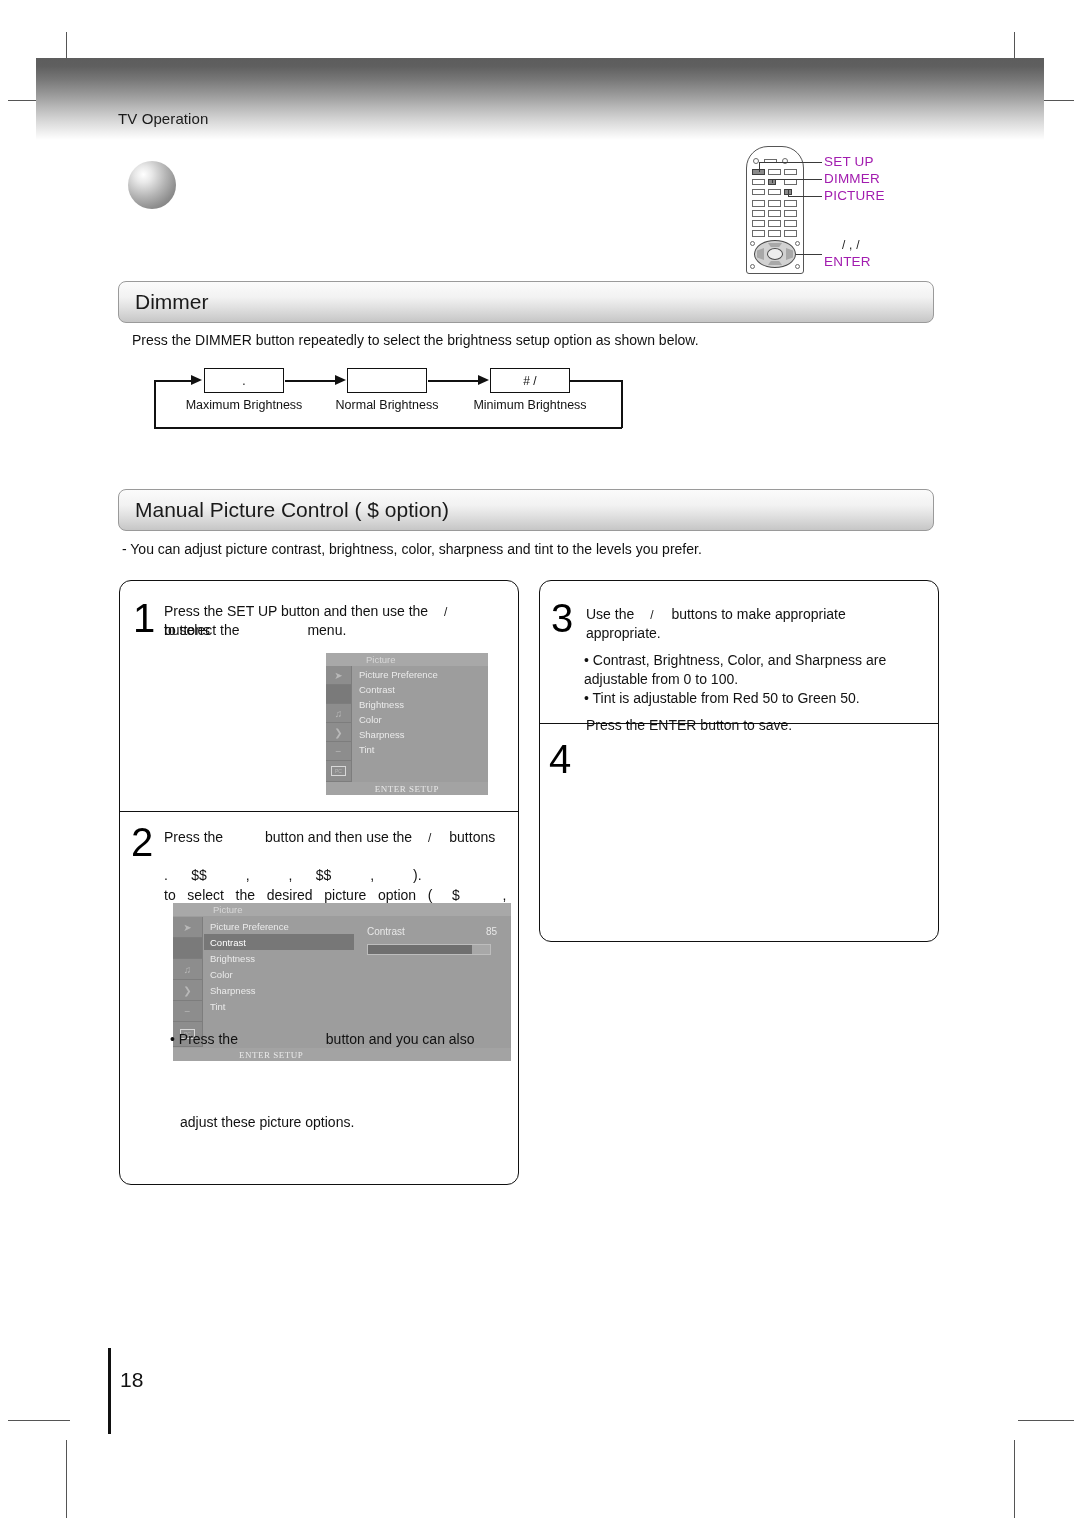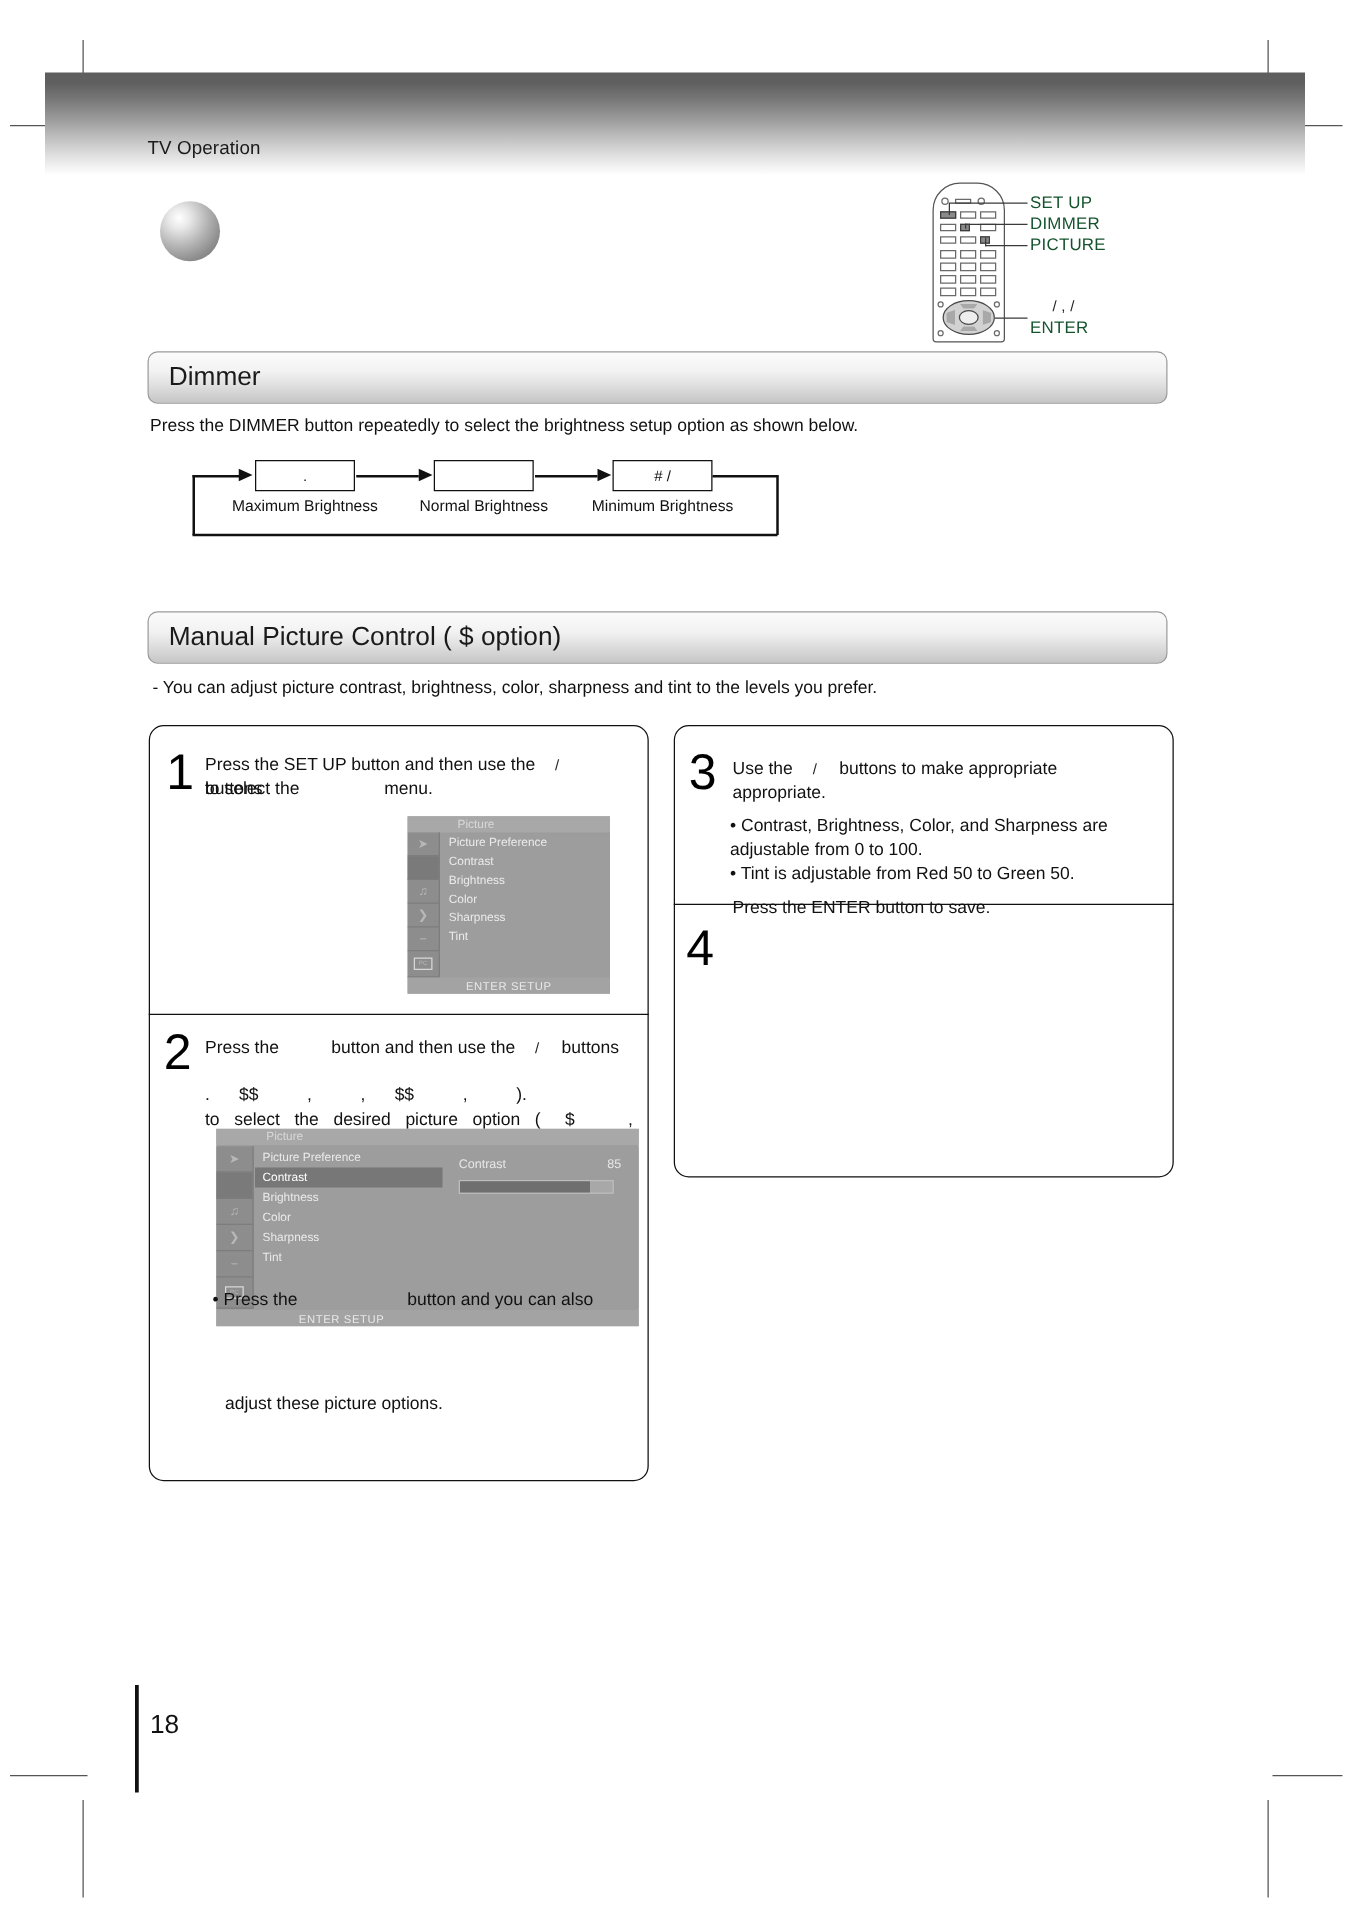--- a/index.html
+++ b/index.html
@@ -127,21 +127,21 @@
   .lead {
     position: absolute;
     background: #3a3a3a;
   }
   .lead-h { height: 1px; }
   .lead-v { width: 1px; }
 
   .remote-label {
     position: absolute;
     font-size: 13.5px;
-    color: #14532d;
+    color: #a21caf;
     letter-spacing: .2px;
     white-space: nowrap;
   }
   .glyph-miss {
     color: #222;
     font-size: 12px;
   }
 
   
   .section-bar {
@@ -289,20 +289,21 @@
     left: 0; bottom: 0;
     width: 100%;
     height: 13px;
     background: #a3a3a3;
     color: #e8e8e8;
     font-size: 9px;
     display: flex;
     align-items: center;
     justify-content: center;
     letter-spacing: .5px;
+    font-family: Liberation Serif, serif;
   }
   .osd-right {
     position: absolute;
     background: #9d9d9d;
   }
   .osd-val-row {
     position: absolute;
     display: flex;
     justify-content: space-between;
     color: #e8e8e8;
@@ -409,21 +410,21 @@
   <div class="remote-label" style="left:86px; top:25px;">DIMMER</div>
   <div class="remote-label" style="left:86px; top:42px;">PICTURE</div>
   <div class="remote-label glyph-miss" style="left:104px; top:92px;">/    ,     /</div>
   <div class="remote-label" style="left:86px; top:108px;">ENTER</div>
 </div>
 
 <div class="section-bar" style="left:118px; top:281px; width:816px;">
   <span>Dimmer</span>
 </div>
 
-<div class="body-text" style="left:120px; top:331px; width:800px;">Press the DIMMER button repeatedly to select the brightness setup option as shown below.</div>
+<div class="body-text" style="left:132px; top:331px; width:800px;">Press the DIMMER button repeatedly to select the brightness setup option as shown below.</div>
 
 <div class="flow">
 
   <div class="flow-box" style="left:64px; top:6px; width:80px;">
     <span>.</span>
   </div>
   <div class="flow-box" style="left:207px; top:6px; width:80px;">
     <span></span>
   </div>
   <div class="flow-box" style="left:350px; top:6px; width:80px;">

